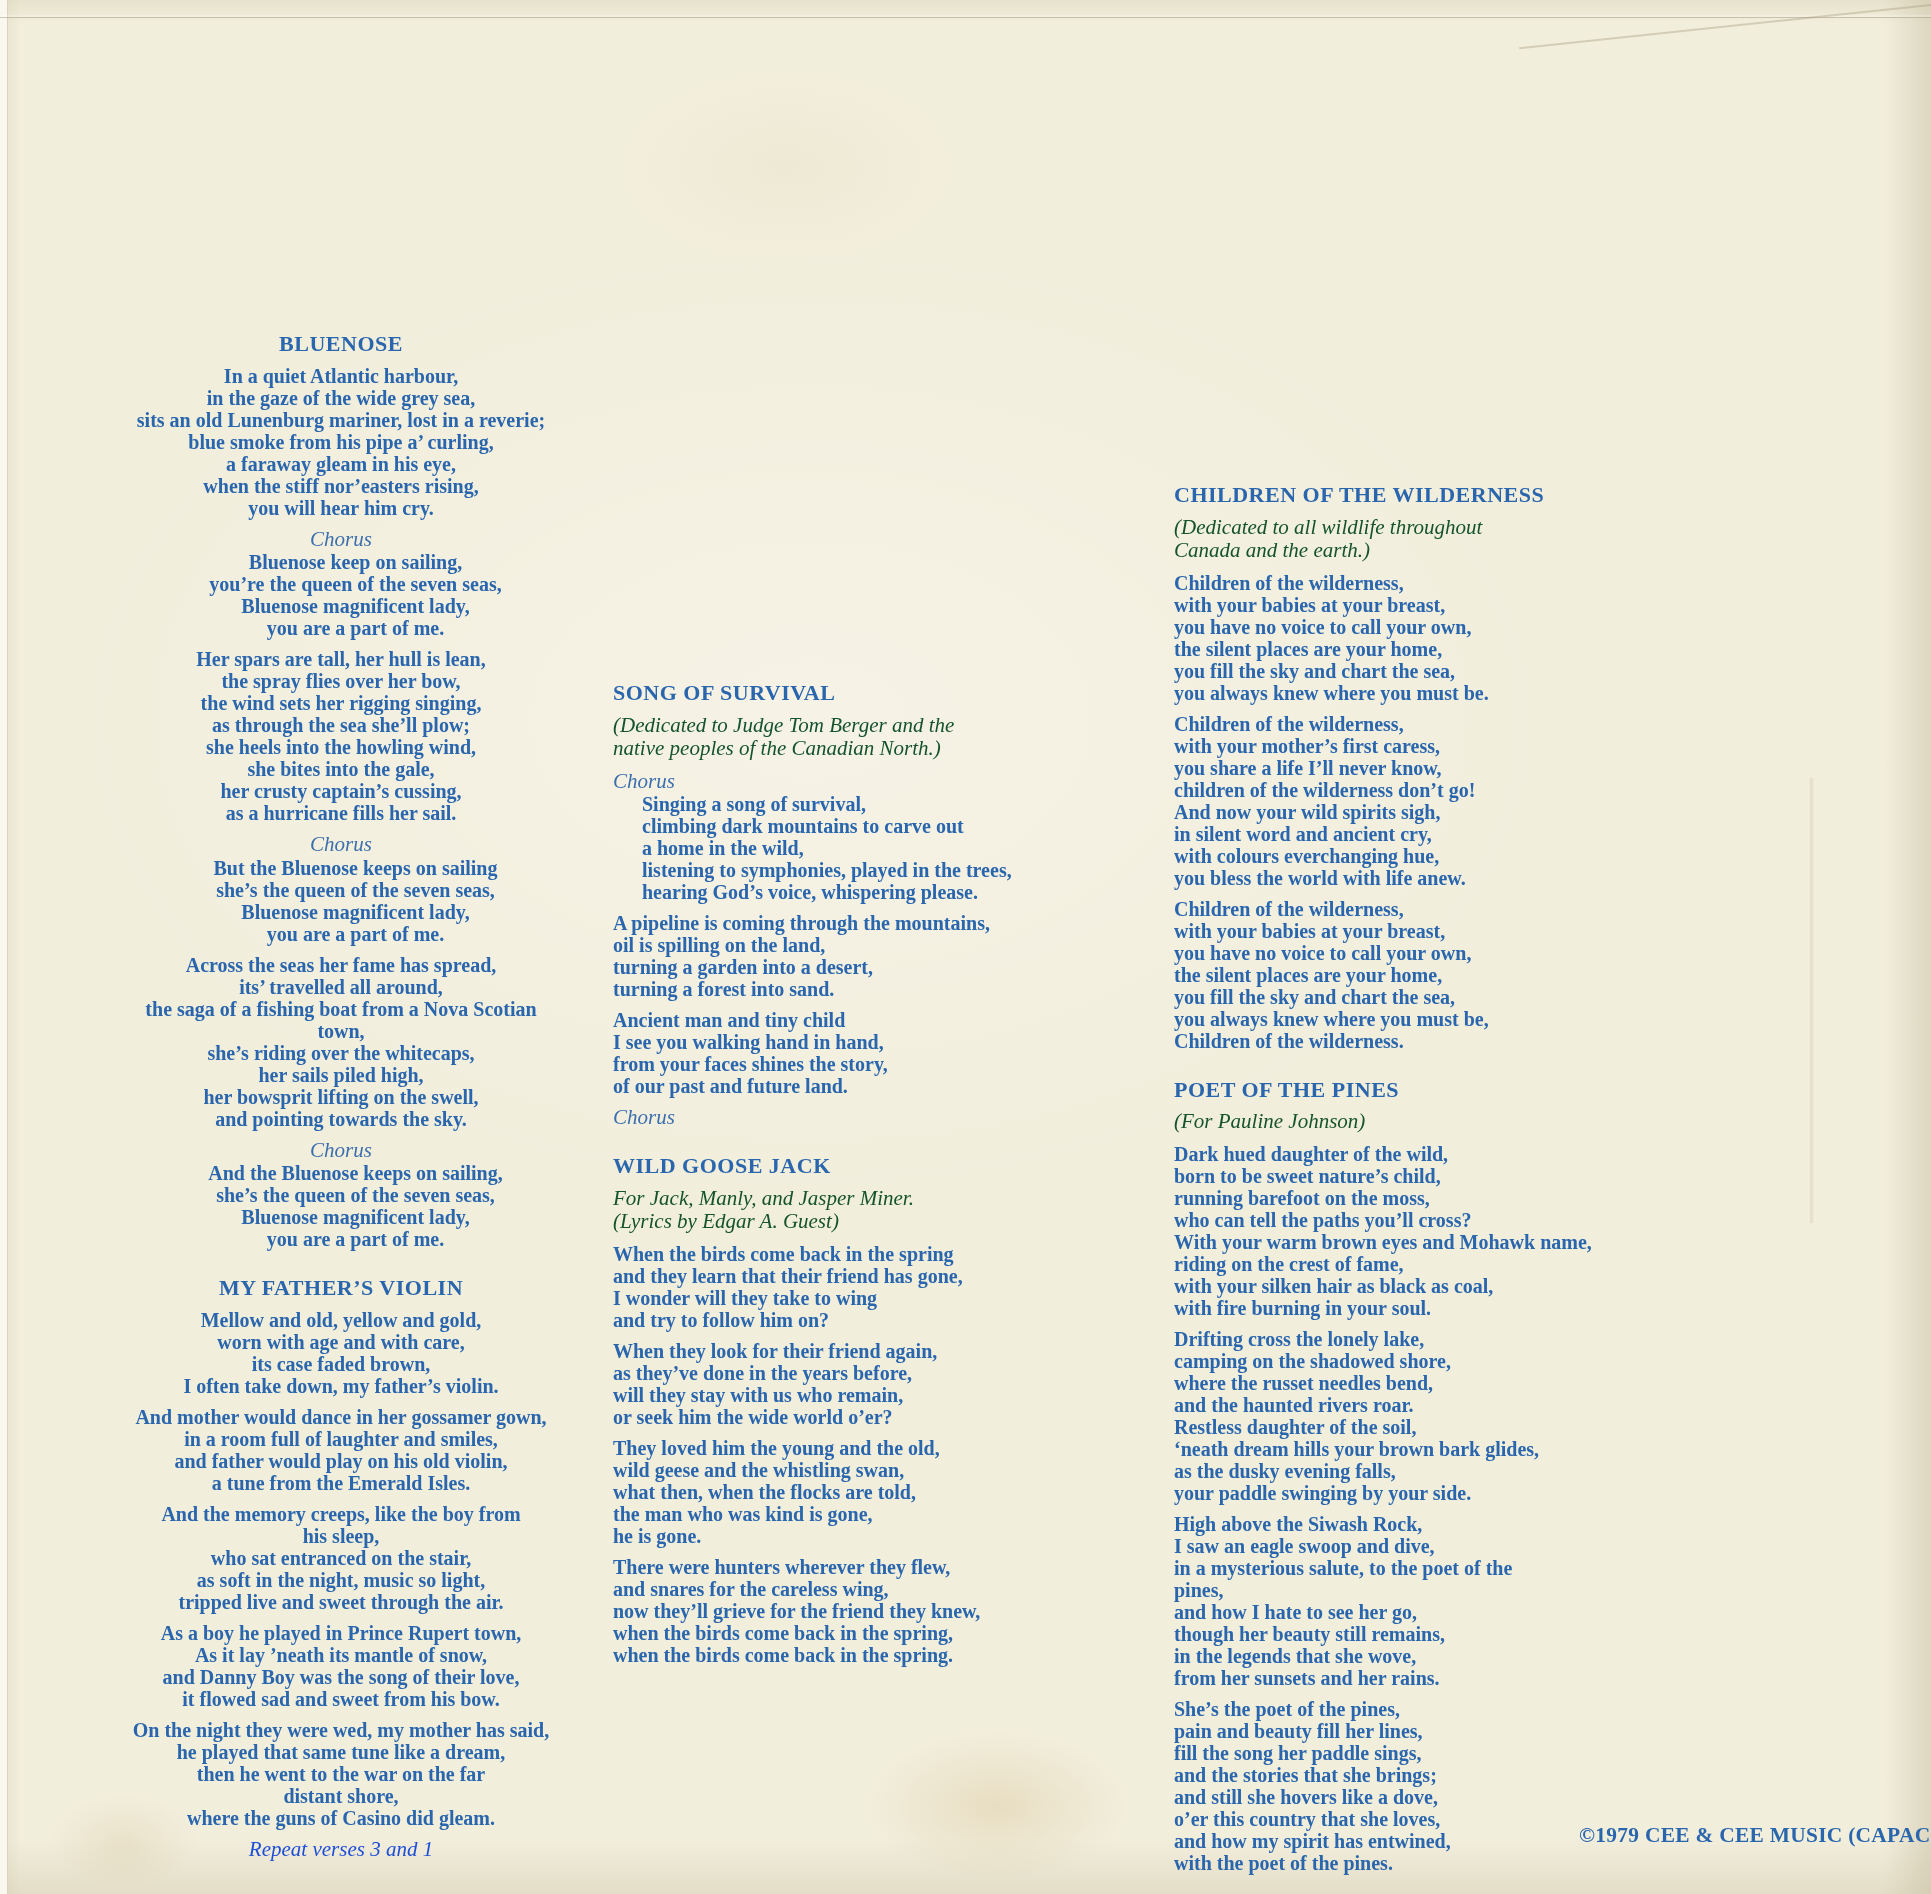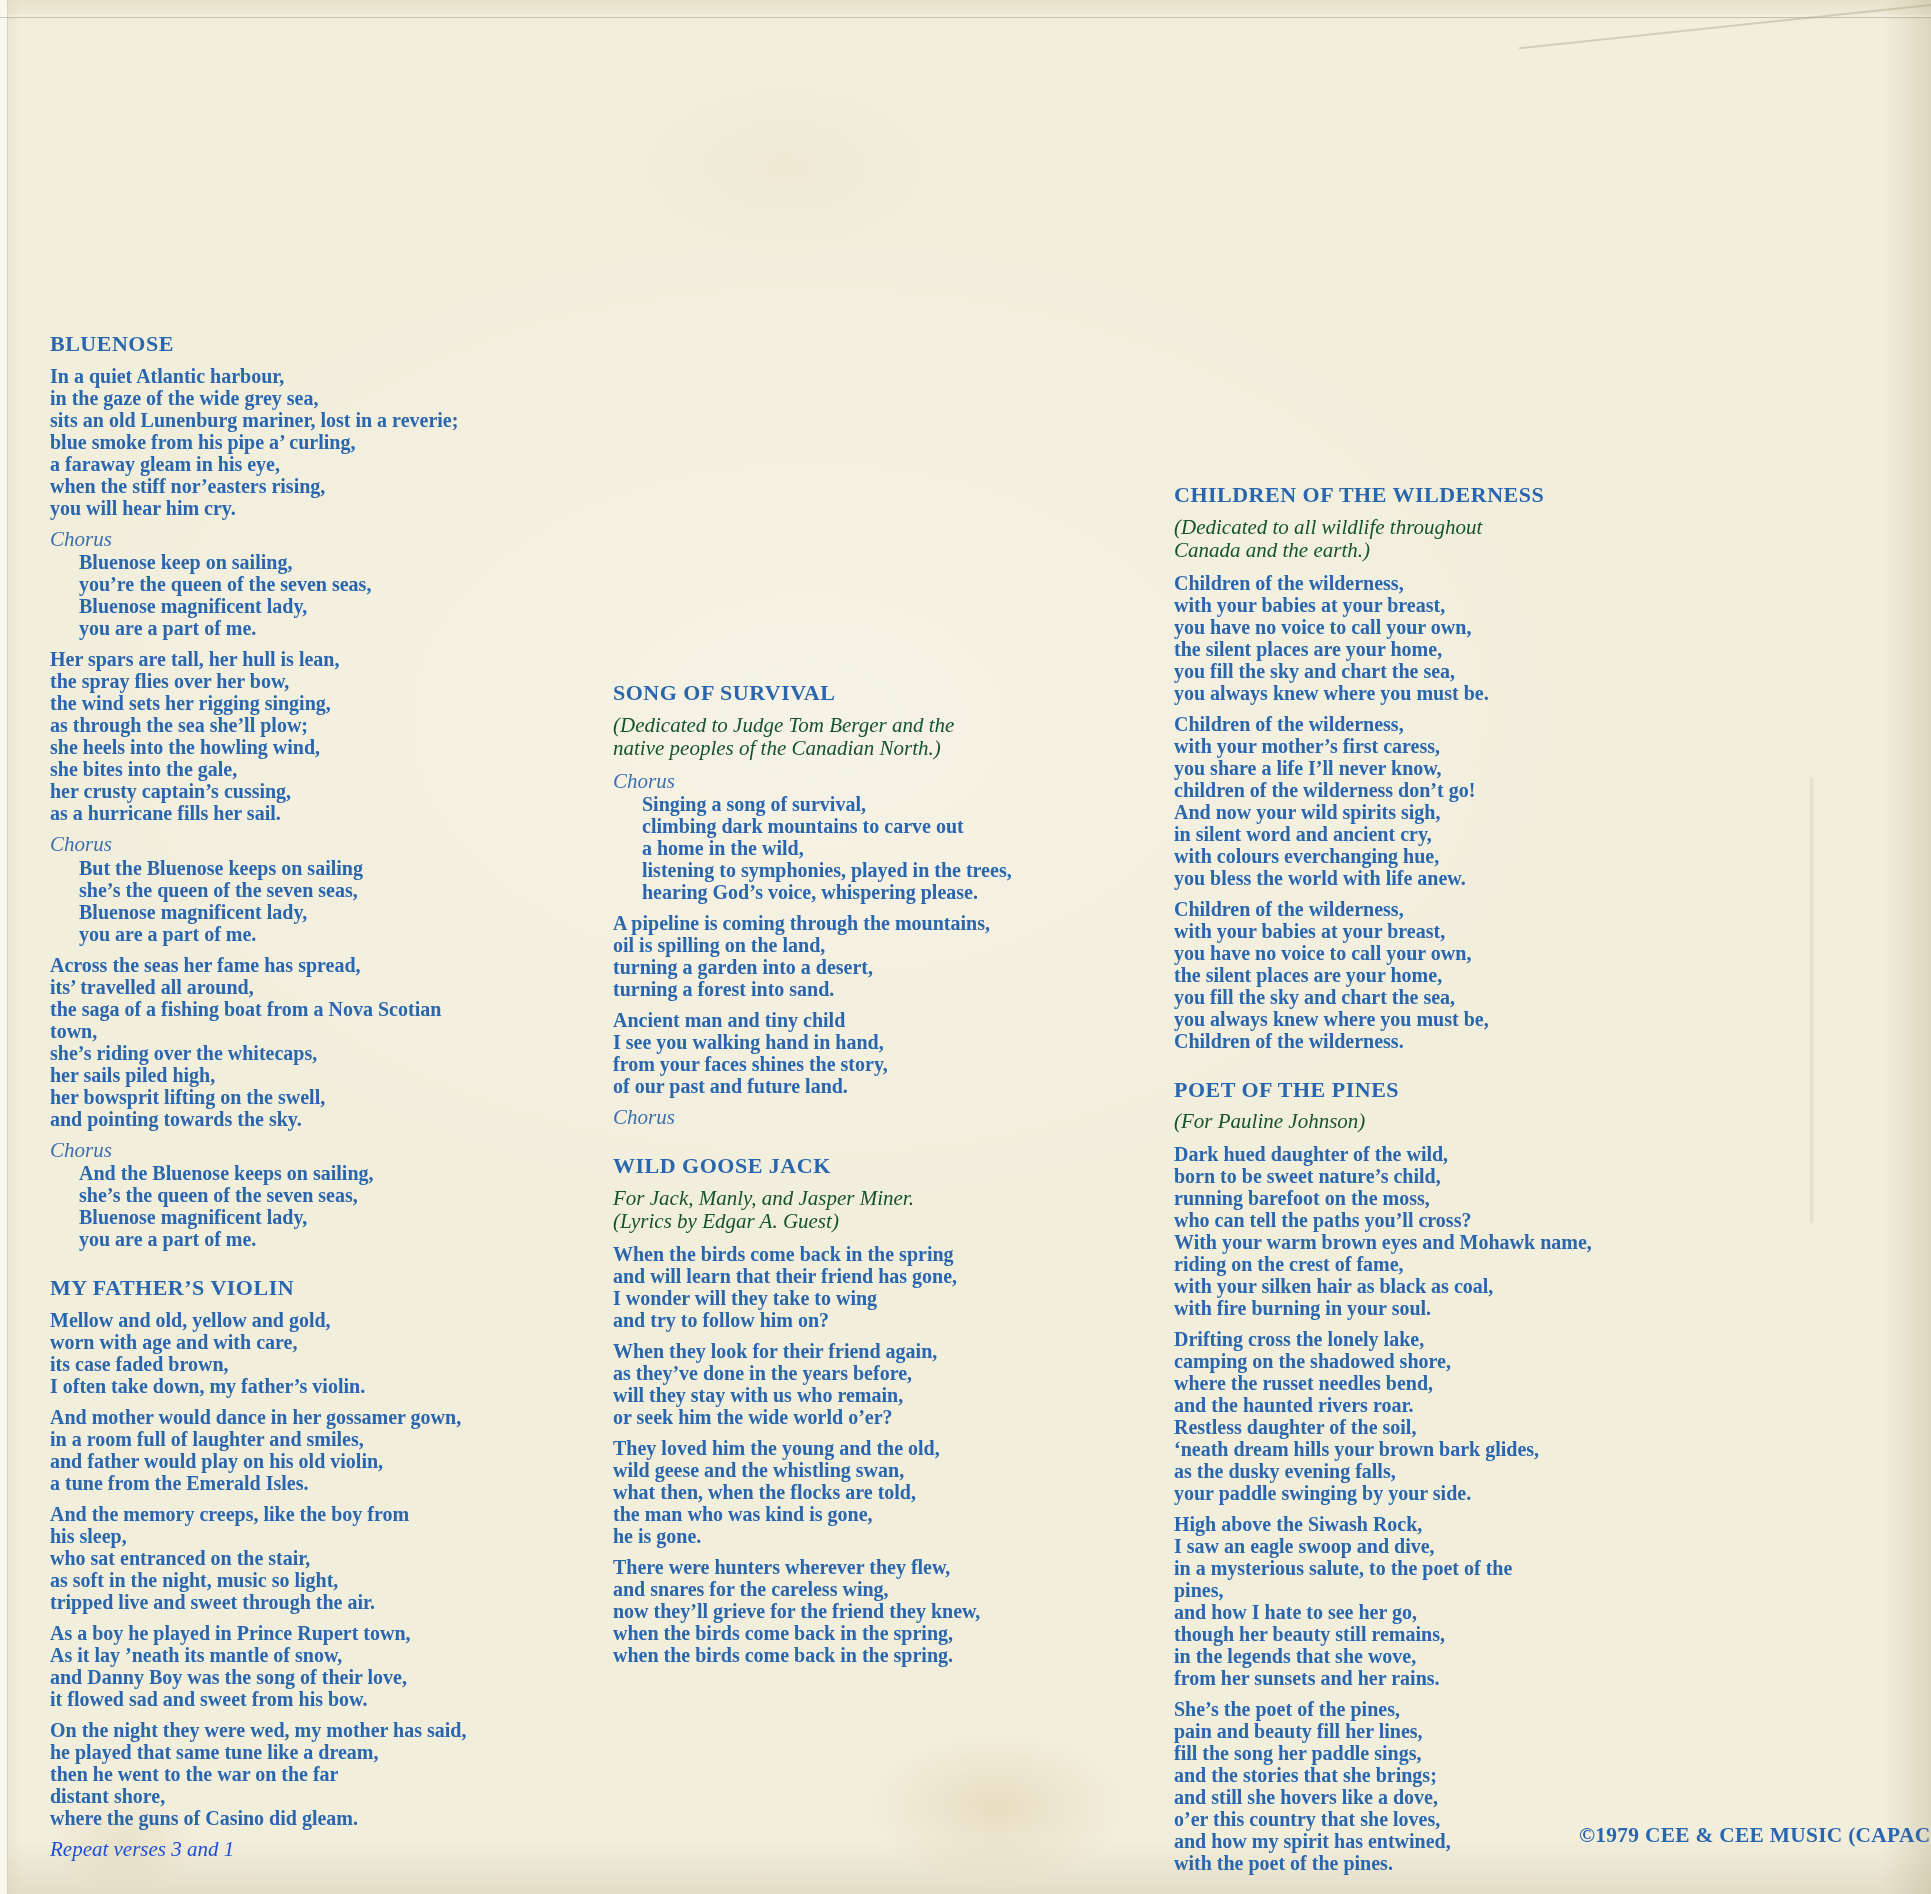--- a/index.html
+++ b/index.html
@@ -22,21 +22,21 @@
   .crease-top-right{position:absolute;right:-32px;top:24px;width:445px;height:1.6px;background:rgba(165,155,125,.4);transform:rotate(-6deg);}
   .crease-right{position:absolute;right:119px;top:778px;width:1.6px;height:445px;background:rgba(225,220,200,.8);box-shadow:0.8px 0 1.6px rgba(170,160,130,.25);}
   .stain-bottom-mid{position:absolute;left:866px;top:1731px;width:262px;height:151px;border-radius:50%;
     background:radial-gradient(closest-side, rgba(196,162,102,.22), rgba(196,162,102,0));}
   .stain-bottom-left{position:absolute;left:48px;top:1795px;width:151px;height:95px;border-radius:50%;
     background:radial-gradient(closest-side, rgba(190,160,105,.16), rgba(190,160,105,0));}
   .stain-top-mid{position:absolute;left:619px;top:71px;width:334px;height:191px;border-radius:50%;
     background:radial-gradient(closest-side, rgba(210,190,140,.10), rgba(210,190,140,0));}
 
   .col{position:absolute;color:#2a66ad;}
-  #col1{left:50px;top:332px;width:560px;}
+  #col1{left:61px;top:332px;width:560px;text-align:center;}
   #col2{left:613px;top:681px;width:560px;}
   #col3{left:1174px;top:483px;width:580px;}
 
   .song-title{
     font-size:22px;font-weight:bold;letter-spacing:0.5px;
     margin:0 0 9.5px 0;line-height:23px;
   }
   .ded{
     font-style:italic;font-weight:normal;font-size:21px;line-height:23.4px;
     margin:0;color:#14532d;white-space:nowrap;
@@ -196,21 +196,21 @@
         <div class="chorus-label">Chorus</div>
       </article>
       <article class="song gap">
         <h2 class="song-title">WILD GOOSE JACK</h2>
         <div class="ded-block">
           <p class="ded">For Jack, Manly, and Jasper Miner.</p>
           <p class="ded">(Lyrics by Edgar A. Guest)</p>
         </div>
         <div class="verse">
           <div class="line">When the birds come back in the spring</div>
-          <div class="line">and will learn that their friend has gone,</div>
+          <div class="line">and they learn that their friend has gone,</div>
           <div class="line">I wonder will they take to wing</div>
           <div class="line">and try to follow him on?</div>
         </div>
         <div class="verse">
           <div class="line">When they look for their friend again,</div>
           <div class="line">as they’ve done in the years before,</div>
           <div class="line">will they stay with us who remain,</div>
           <div class="line">or seek him the wide world o’er?</div>
         </div>
         <div class="verse">

